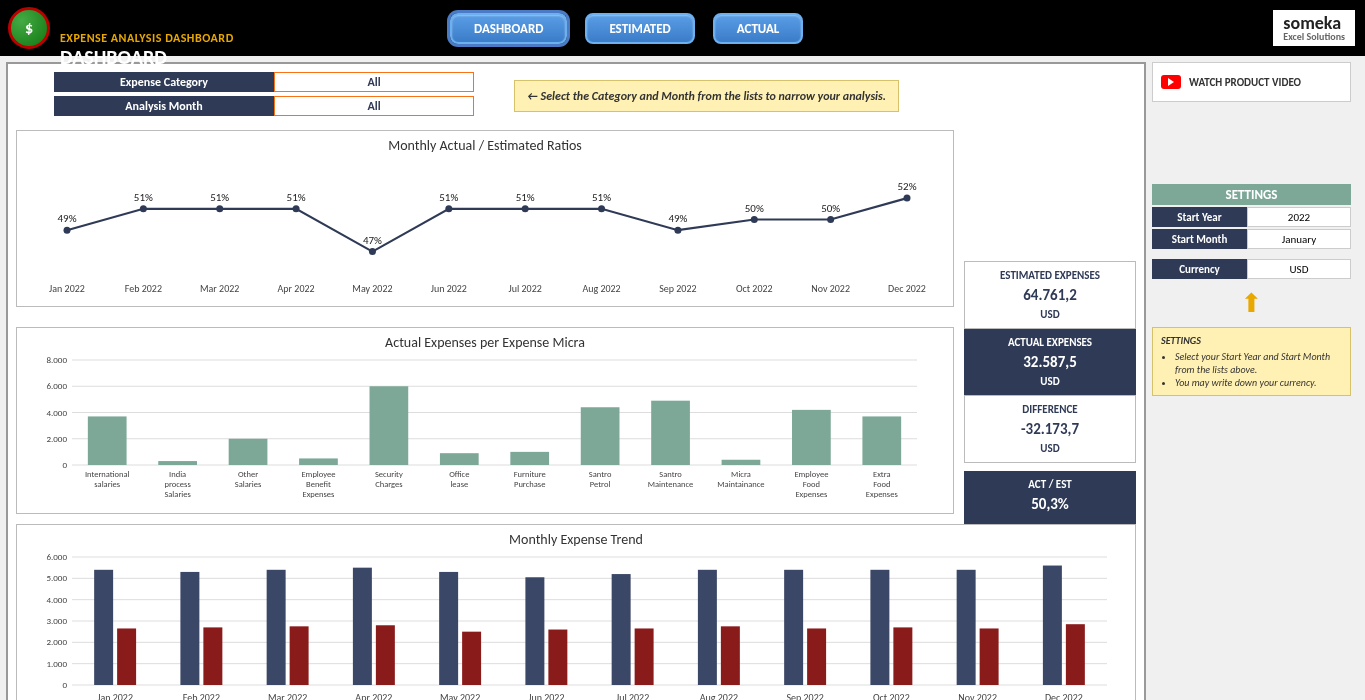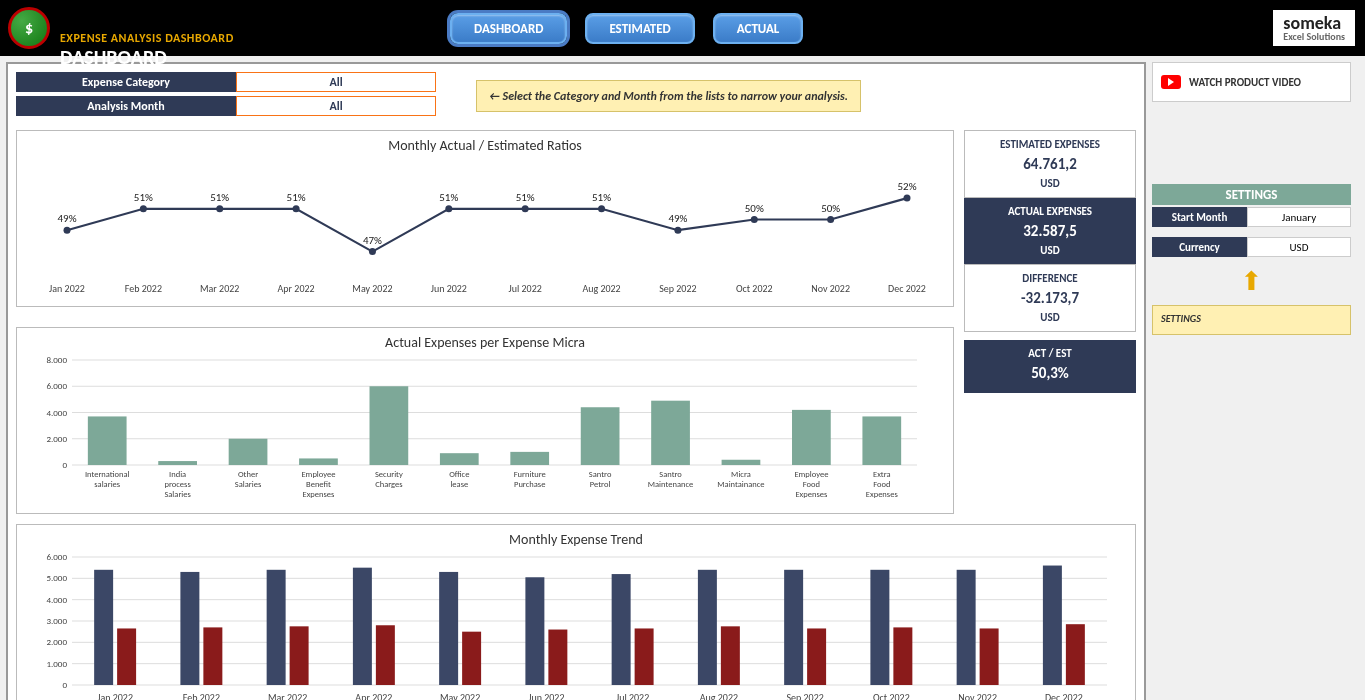--- a/index.html
+++ b/index.html
@@ -13,28 +13,28 @@
 .nav button { background: linear-gradient(#5a9ee6,#3b7cc8); border: 2px solid #6cb0f0; border-radius: 8px; padding: 6px 22px; color: #fff; font-weight: bold; font-size: 13px; cursor: pointer; box-shadow: inset 0 1px 2px rgba(255,255,255,.4); }
 .nav button.active { box-shadow: 0 0 0 3px #4a7bc4, inset 0 1px 2px rgba(255,255,255,.4); }
 .someka { position: absolute; right: 10px; background: #fff; padding: 4px 10px; font-weight: bold; color: #222; font-size: 18px; line-height: 1; }
 .someka .sub { font-size: 10px; color: #666; font-weight: bold; display: block; text-align: right; }
 .wrap { display: flex; }
 .main { width: 1140px; border: 2px solid #999; margin: 6px; padding: 8px; background: #fff; }
 .side { width: 205px; padding: 6px 6px 6px 0; }
 .watch { background: #fff; border: 1px solid #ccc; padding: 12px 8px; margin-bottom: 12px; cursor: pointer; display: flex; align-items: center; gap: 8px; font-size: 11px; font-weight: bold; color: #333; }
 .watch .yt { width: 20px; height: 14px; background: #f00; border-radius: 3px; position: relative; }
 .watch .yt::after { content: ""; position: absolute; left: 7px; top: 3px; border-left: 6px solid #fff; border-top: 4px solid transparent; border-bottom: 4px solid transparent; }
-.filters { display: flex; align-items: center; gap: 40px; margin-bottom: 10px; }
+.filters { display: flex; align-items: center; gap: 40px; margin-bottom: 10px; margin-left: 38px; }
 .filter-row { display: flex; margin-bottom: 4px; }
 .filter-label { background: #2f3a56; color: #fff; font-weight: bold; font-size: 12px; width: 220px; height: 20px; display: flex; align-items: center; justify-content: center; }
 .filter-value { background: #fff; border: 1px solid #f97316; width: 200px; height: 20px; display: flex; align-items: center; justify-content: center; font-weight: bold; color: #2f3a56; font-size: 12px; }
 .hint { background: #fff0b3; border: 1px solid #d6c26a; padding: 8px 12px; font-style: italic; font-weight: bold; font-size: 12px; color: #333; }
 .chart-card { border: 1px solid #bbb; background: #fff; margin-bottom: 10px; padding: 6px 10px 4px; }
 .chart-title { text-align: center; font-size: 14px; color: #333; margin-bottom: 4px; }
-.row1 { display: flex; gap: 10px; align-items: flex-start; }
+.row1 { display: flex; gap: 10px; align-items: flex-end; }
 .row1 .chart-card { flex: 1; }
 .kpi-col { width: 172px; display: flex; flex-direction: column; gap: 0; }
 .kpi { text-align: center; padding: 7px 4px; }
 .kpi.light { background: #fff; border: 1px solid #bbb; color: #2f3a56; }
 .kpi.dark { background: #2f3a56; color: #fff; }
 .kpi .lbl { font-size: 11px; font-weight: bold; }
 .kpi .val { font-size: 15px; font-weight: bold; margin: 4px 0; }
 .kpi .cur { font-size: 11px; font-weight: bold; }
 svg text { font-family: Calibri, Arial, sans-serif; }
 .settings-head { background: #7da898; color: #fff; font-weight: bold; text-align: center; font-size: 13px; padding: 3px; }
@@ -266,26 +266,34 @@
 </div>
 
 <div class="side">
   <div class="watch">
     <span class="yt"></span>
     <span>WATCH PRODUCT VIDEO</span>
   </div>
   <div style="height:70px"></div>
   <div class="settings-head">SETTINGS</div>
   <div class="set-row">
+        <div class="set-l">Start Year</div>
+        <div class="set-r">2022</div>
+      </div>
+  <div class="set-row">
         <div class="set-l">Start Month</div>
         <div class="set-r">January</div>
       </div>
   <div style="height:8px"></div>
   <div class="set-row">
         <div class="set-l">Currency</div>
         <div class="set-r">USD</div>
       </div>
   <div class="arrow-up">⬆</div>
   <div class="help">
     <div class="t">SETTINGS</div>
+    <ul>
+      <li>Select your Start Year and Start Month from the lists above.</li>
+      <li>You may write down your currency.</li>
+    </ul>
   </div>
 </div>
 </div>
 
 </body></html>

